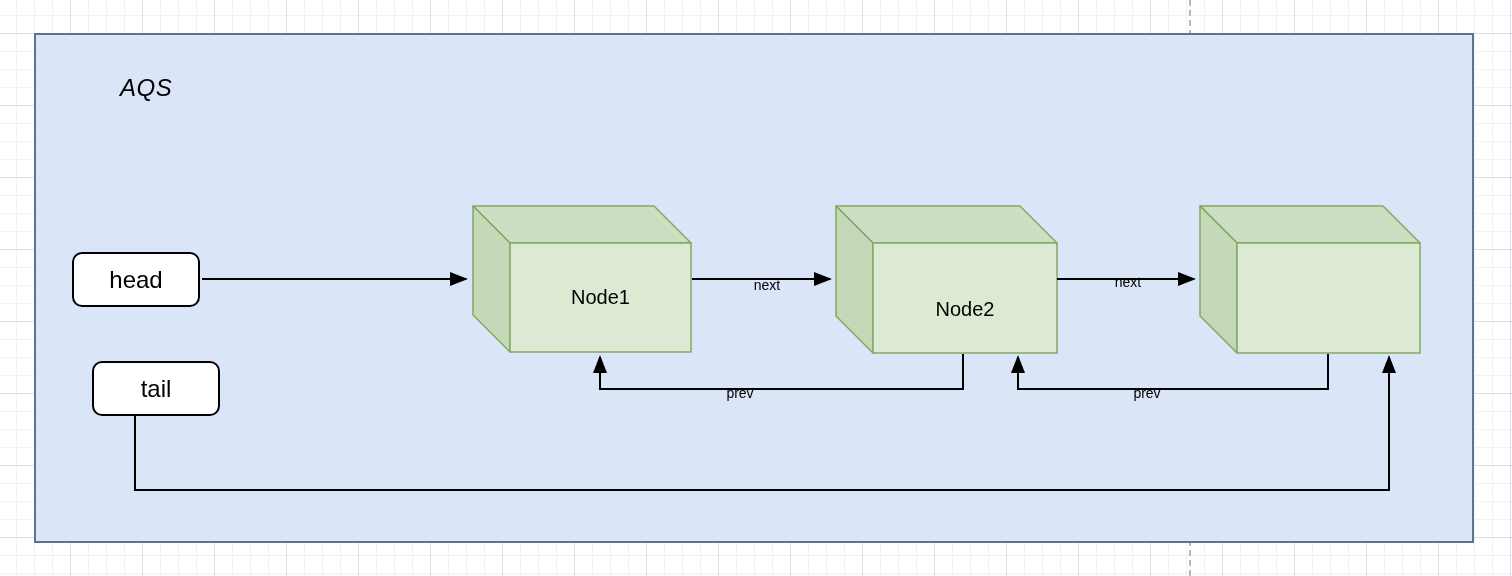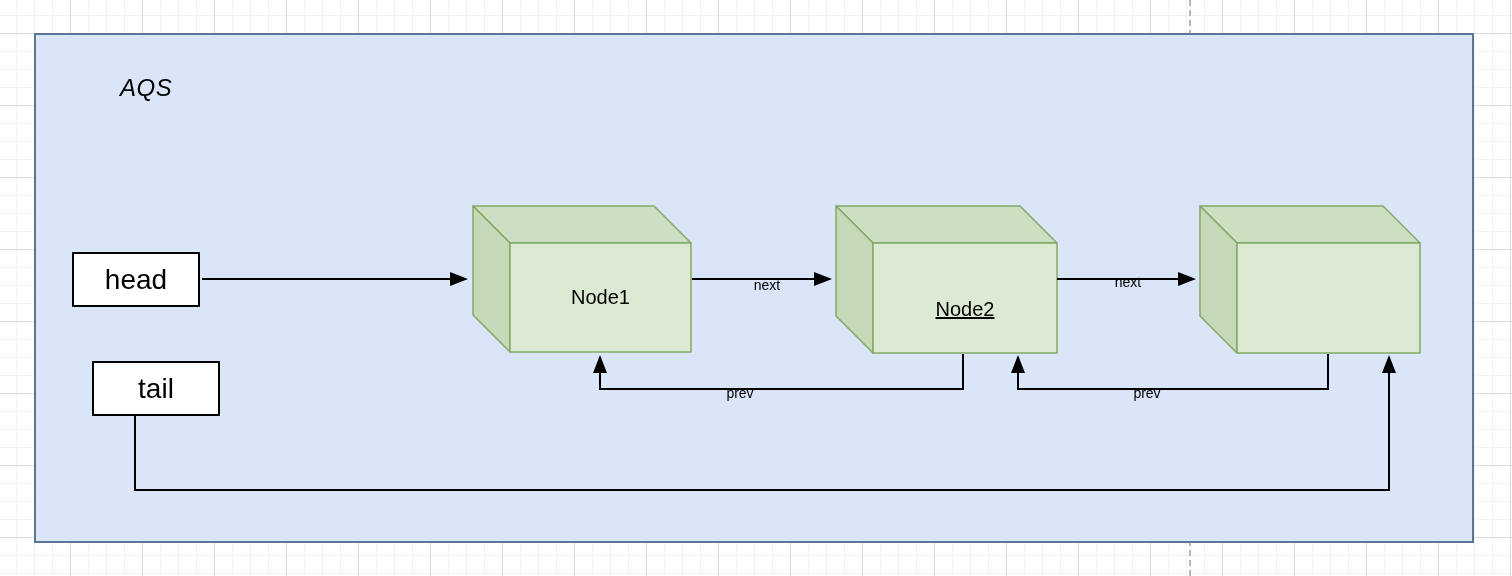--- a/index.html
+++ b/index.html
@@ -30,33 +30,33 @@
   }
   .aqs-title{
     position:absolute;left:120px;top:74px;z-index:4;
     font-size:24px;color:#000;letter-spacing:0.5px;font-style:italic;
   }
   .edges-layer{
     position:absolute;left:0;top:0;z-index:3;pointer-events:none;
   }
   .pointer-box{
     position:absolute;width:128px;height:55px;box-sizing:border-box;
-    background:#ffffff;border:2px solid #000000;border-radius:1px;
+    background:#ffffff;border:2px solid #000000;border-radius:10px;
     display:flex;align-items:center;justify-content:center;
-    font-size:28px;color:#000;z-index:4;
+    font-size:24px;color:#000;z-index:4;
   }
   .pointer-head{left:72px;top:252px;}
   .pointer-tail{left:72px;top:361px;margin-left:20px;}
   .node-label{
     position:absolute;z-index:4;
     display:flex;align-items:center;justify-content:center;
     font-size:20px;color:#000;
   }
   .node1-label{left:510px;top:243px;width:181px;height:109px;}
-  .node2-label{left:873px;top:243px;width:184px;height:132px;text-decoration:underline;}
+  .node2-label{left:873px;top:243px;width:184px;height:132px;}
   .node3-label{left:1237px;top:243px;width:183px;height:110px;}
   .edge-label{
     position:absolute;z-index:5;
     transform:translate(-50%,-50%);
     font-size:14px;color:#000;white-space:nowrap;
   }
   .label-next1{left:767px;top:285px;}
   .label-next2{left:1128px;top:282px;}
   .label-prev1{left:740px;top:393px;}
   .label-prev2{left:1147px;top:393px;}

